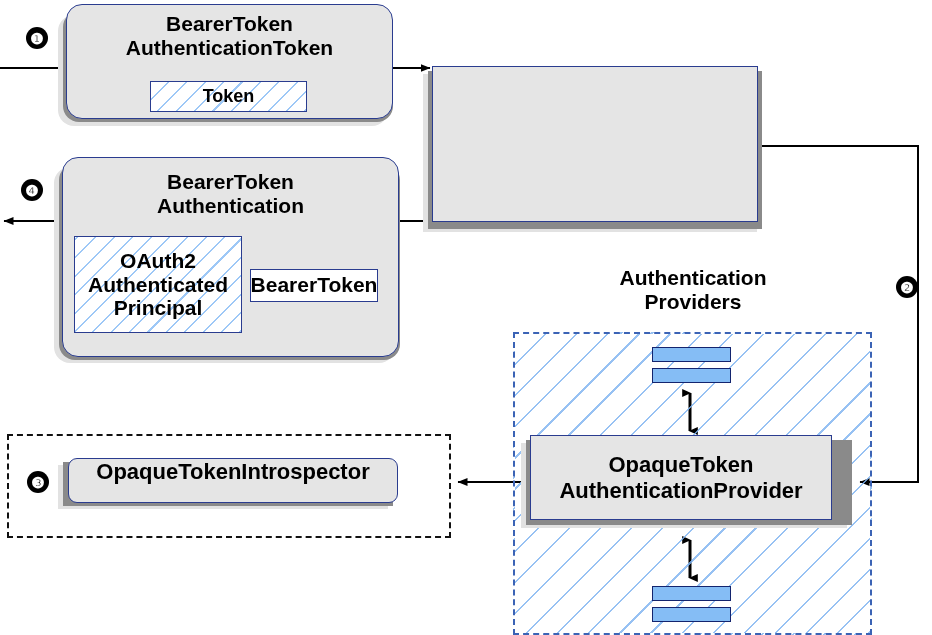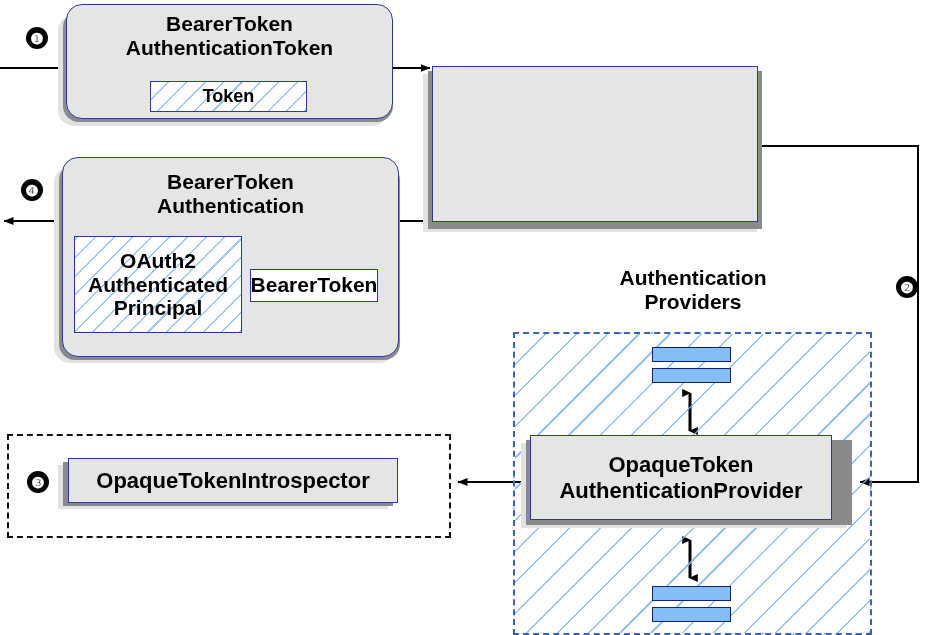--- a/index.html
+++ b/index.html
@@ -183,21 +183,21 @@
   <div class="shadow-dark" style="left:526px; top:440px; width:326px; height:85px;"></div>
   <div class="node" style="left:530px; top:435px; width:302px; height:85px; justify-content:center;">
     <div class="title" style="font-size:22px;">OpaqueToken
 AuthenticationProvider</div>
   </div>
 
   <div class="dotgroup" style="left:7px; top:434px; width:444px; height:104px;"></div>
 
   <div class="shadow-light" style="left:58px; top:465px; width:330px; height:44px;"></div>
   <div class="shadow-dark" style="left:63px; top:462px; width:330px; height:44px;"></div>
-  <div class="node" style="left:68px; top:458px; width:330px; height:45px; justify-content:center;">
+  <div class="node" style="left:68px; top:458px; width:330px; height:45px; justify-content:flex-start;border-radius:9px;">
     <div class="title" style="font-size:22px;">OpaqueTokenIntrospector</div>
   </div>
 
   <div class="shadow-light" style="left:423px; top:74px; width:334px; height:158px;"></div>
   <div class="shadow-dark" style="left:428px; top:71px; width:334px; height:158px;"></div>
   <div class="node" style="left:432px; top:66px; width:326px; height:156px;">
   </div>
 
   <div class="shadow-light rounded" style="left:58px; top:15px; width:330px; height:111px;"></div>
   <div class="shadow-dark rounded" style="left:63px; top:11px; width:330px; height:111px;"></div>

